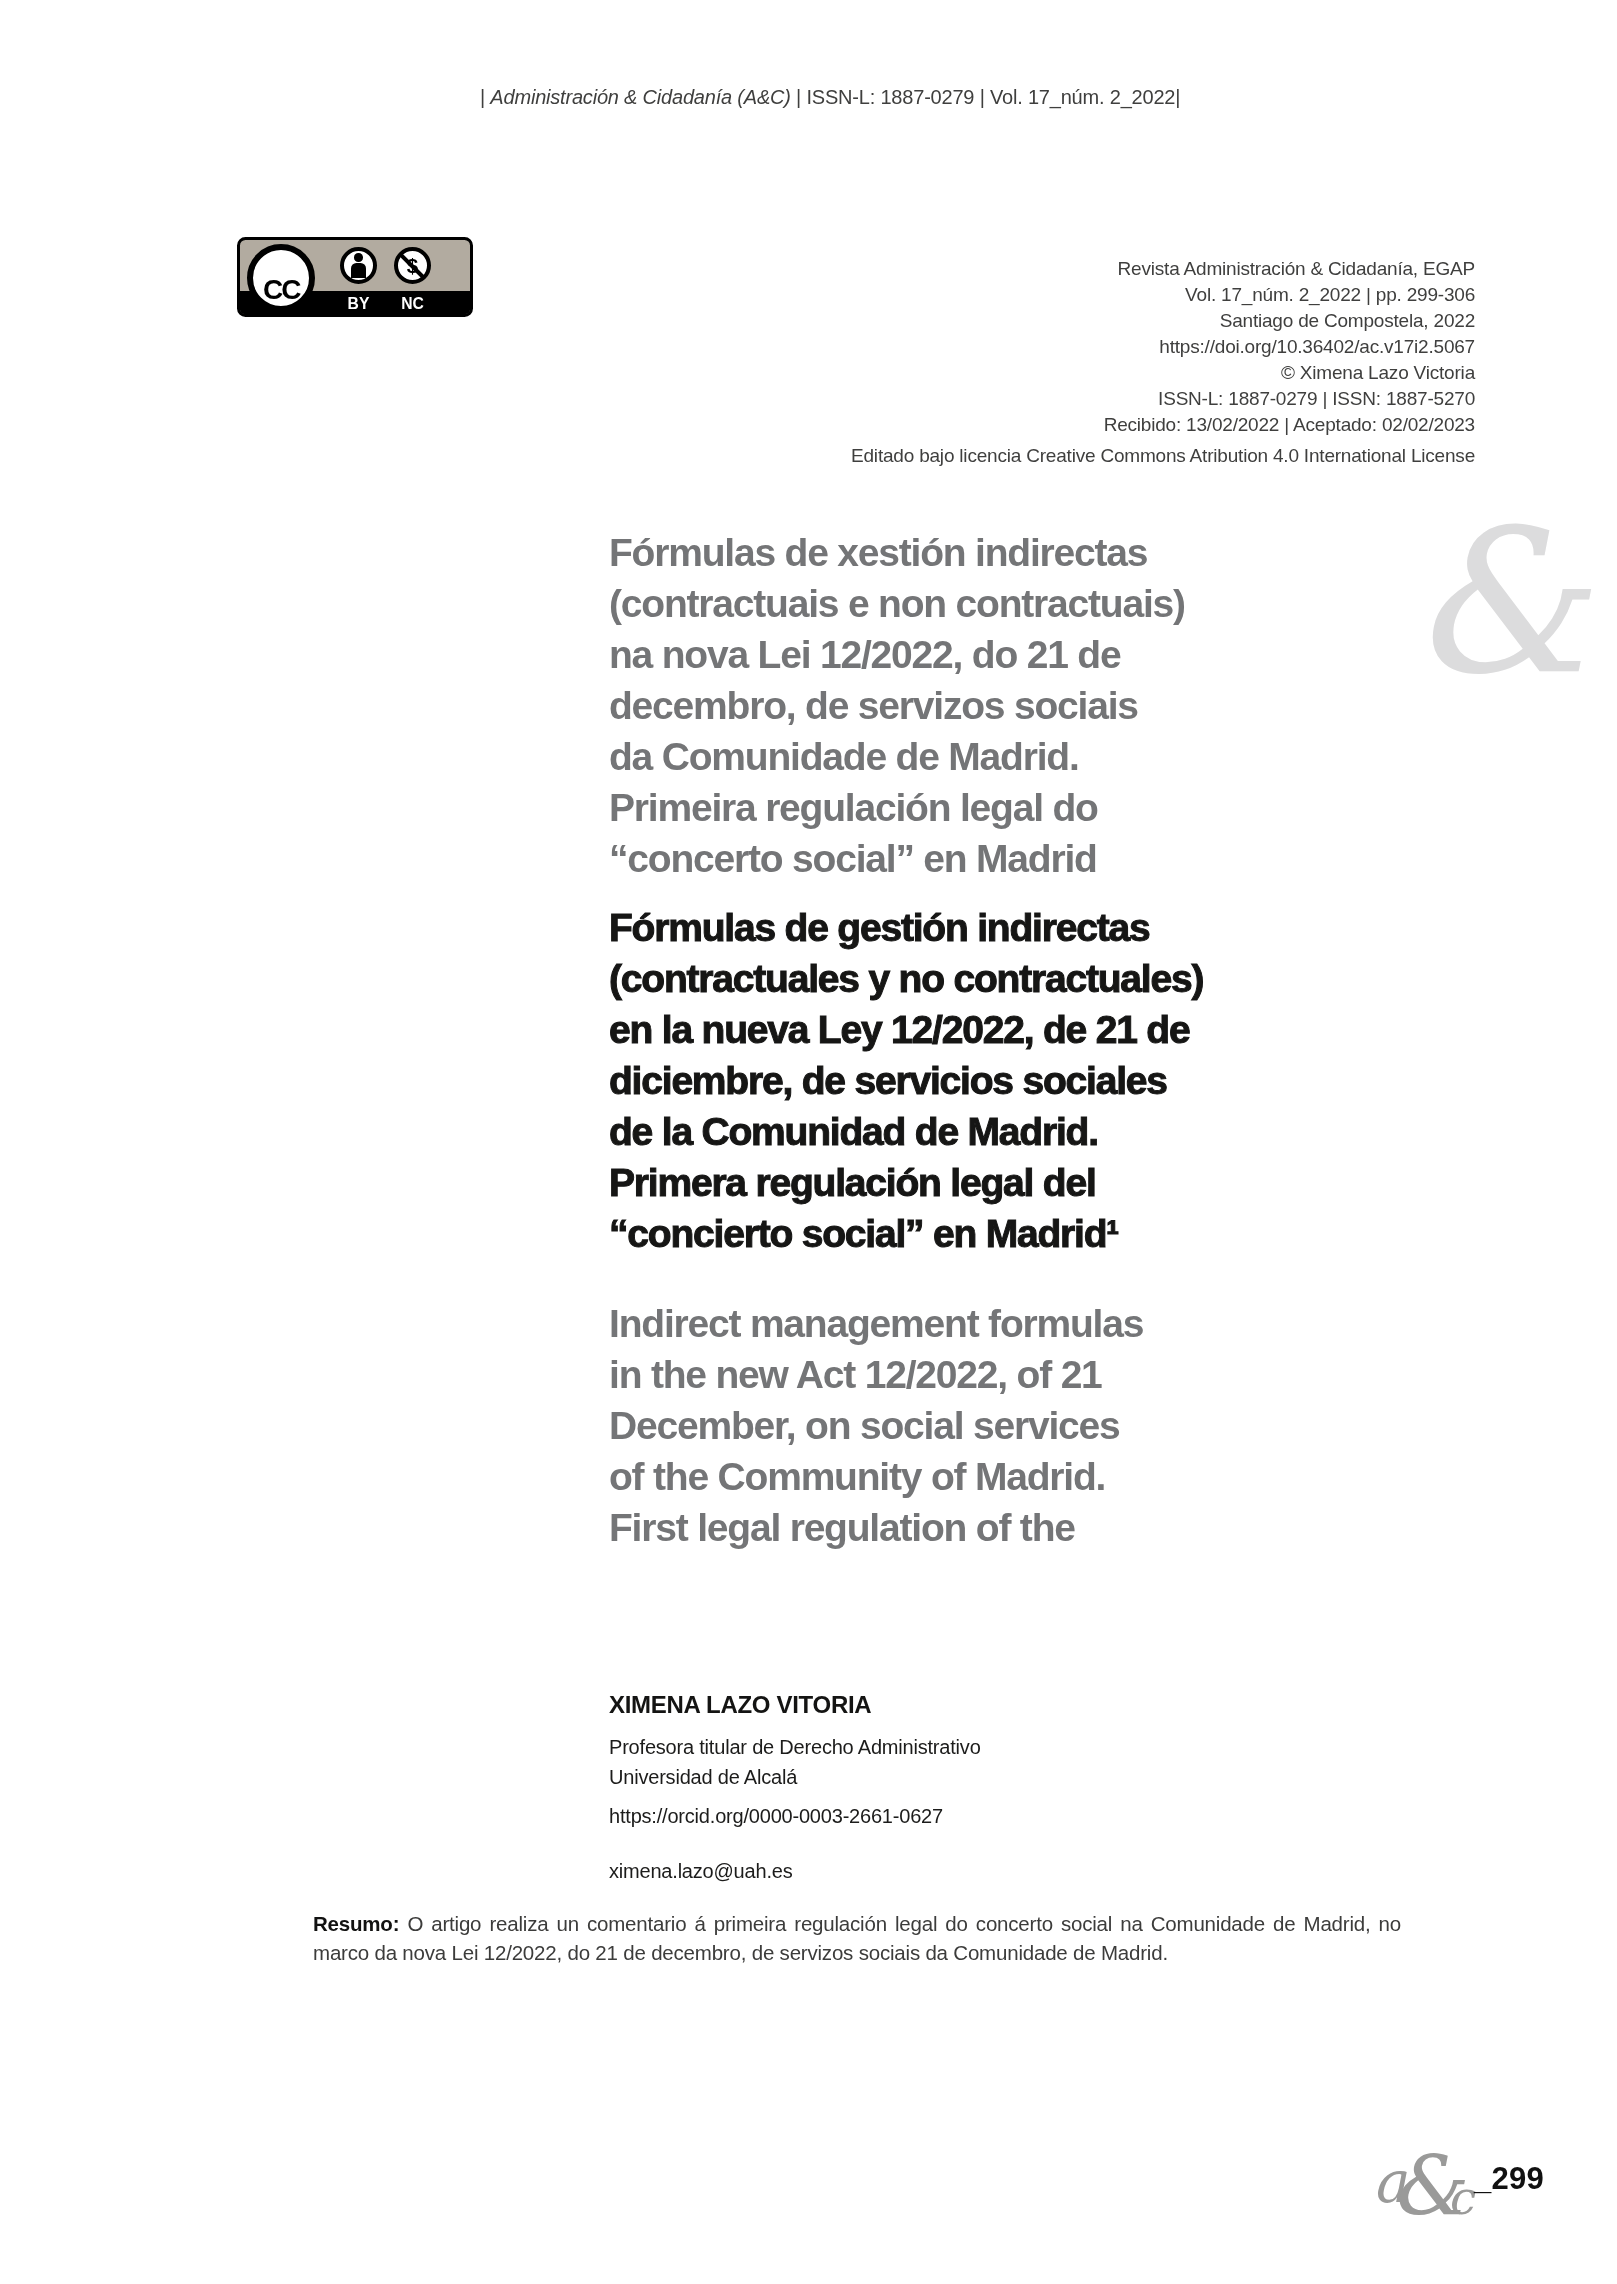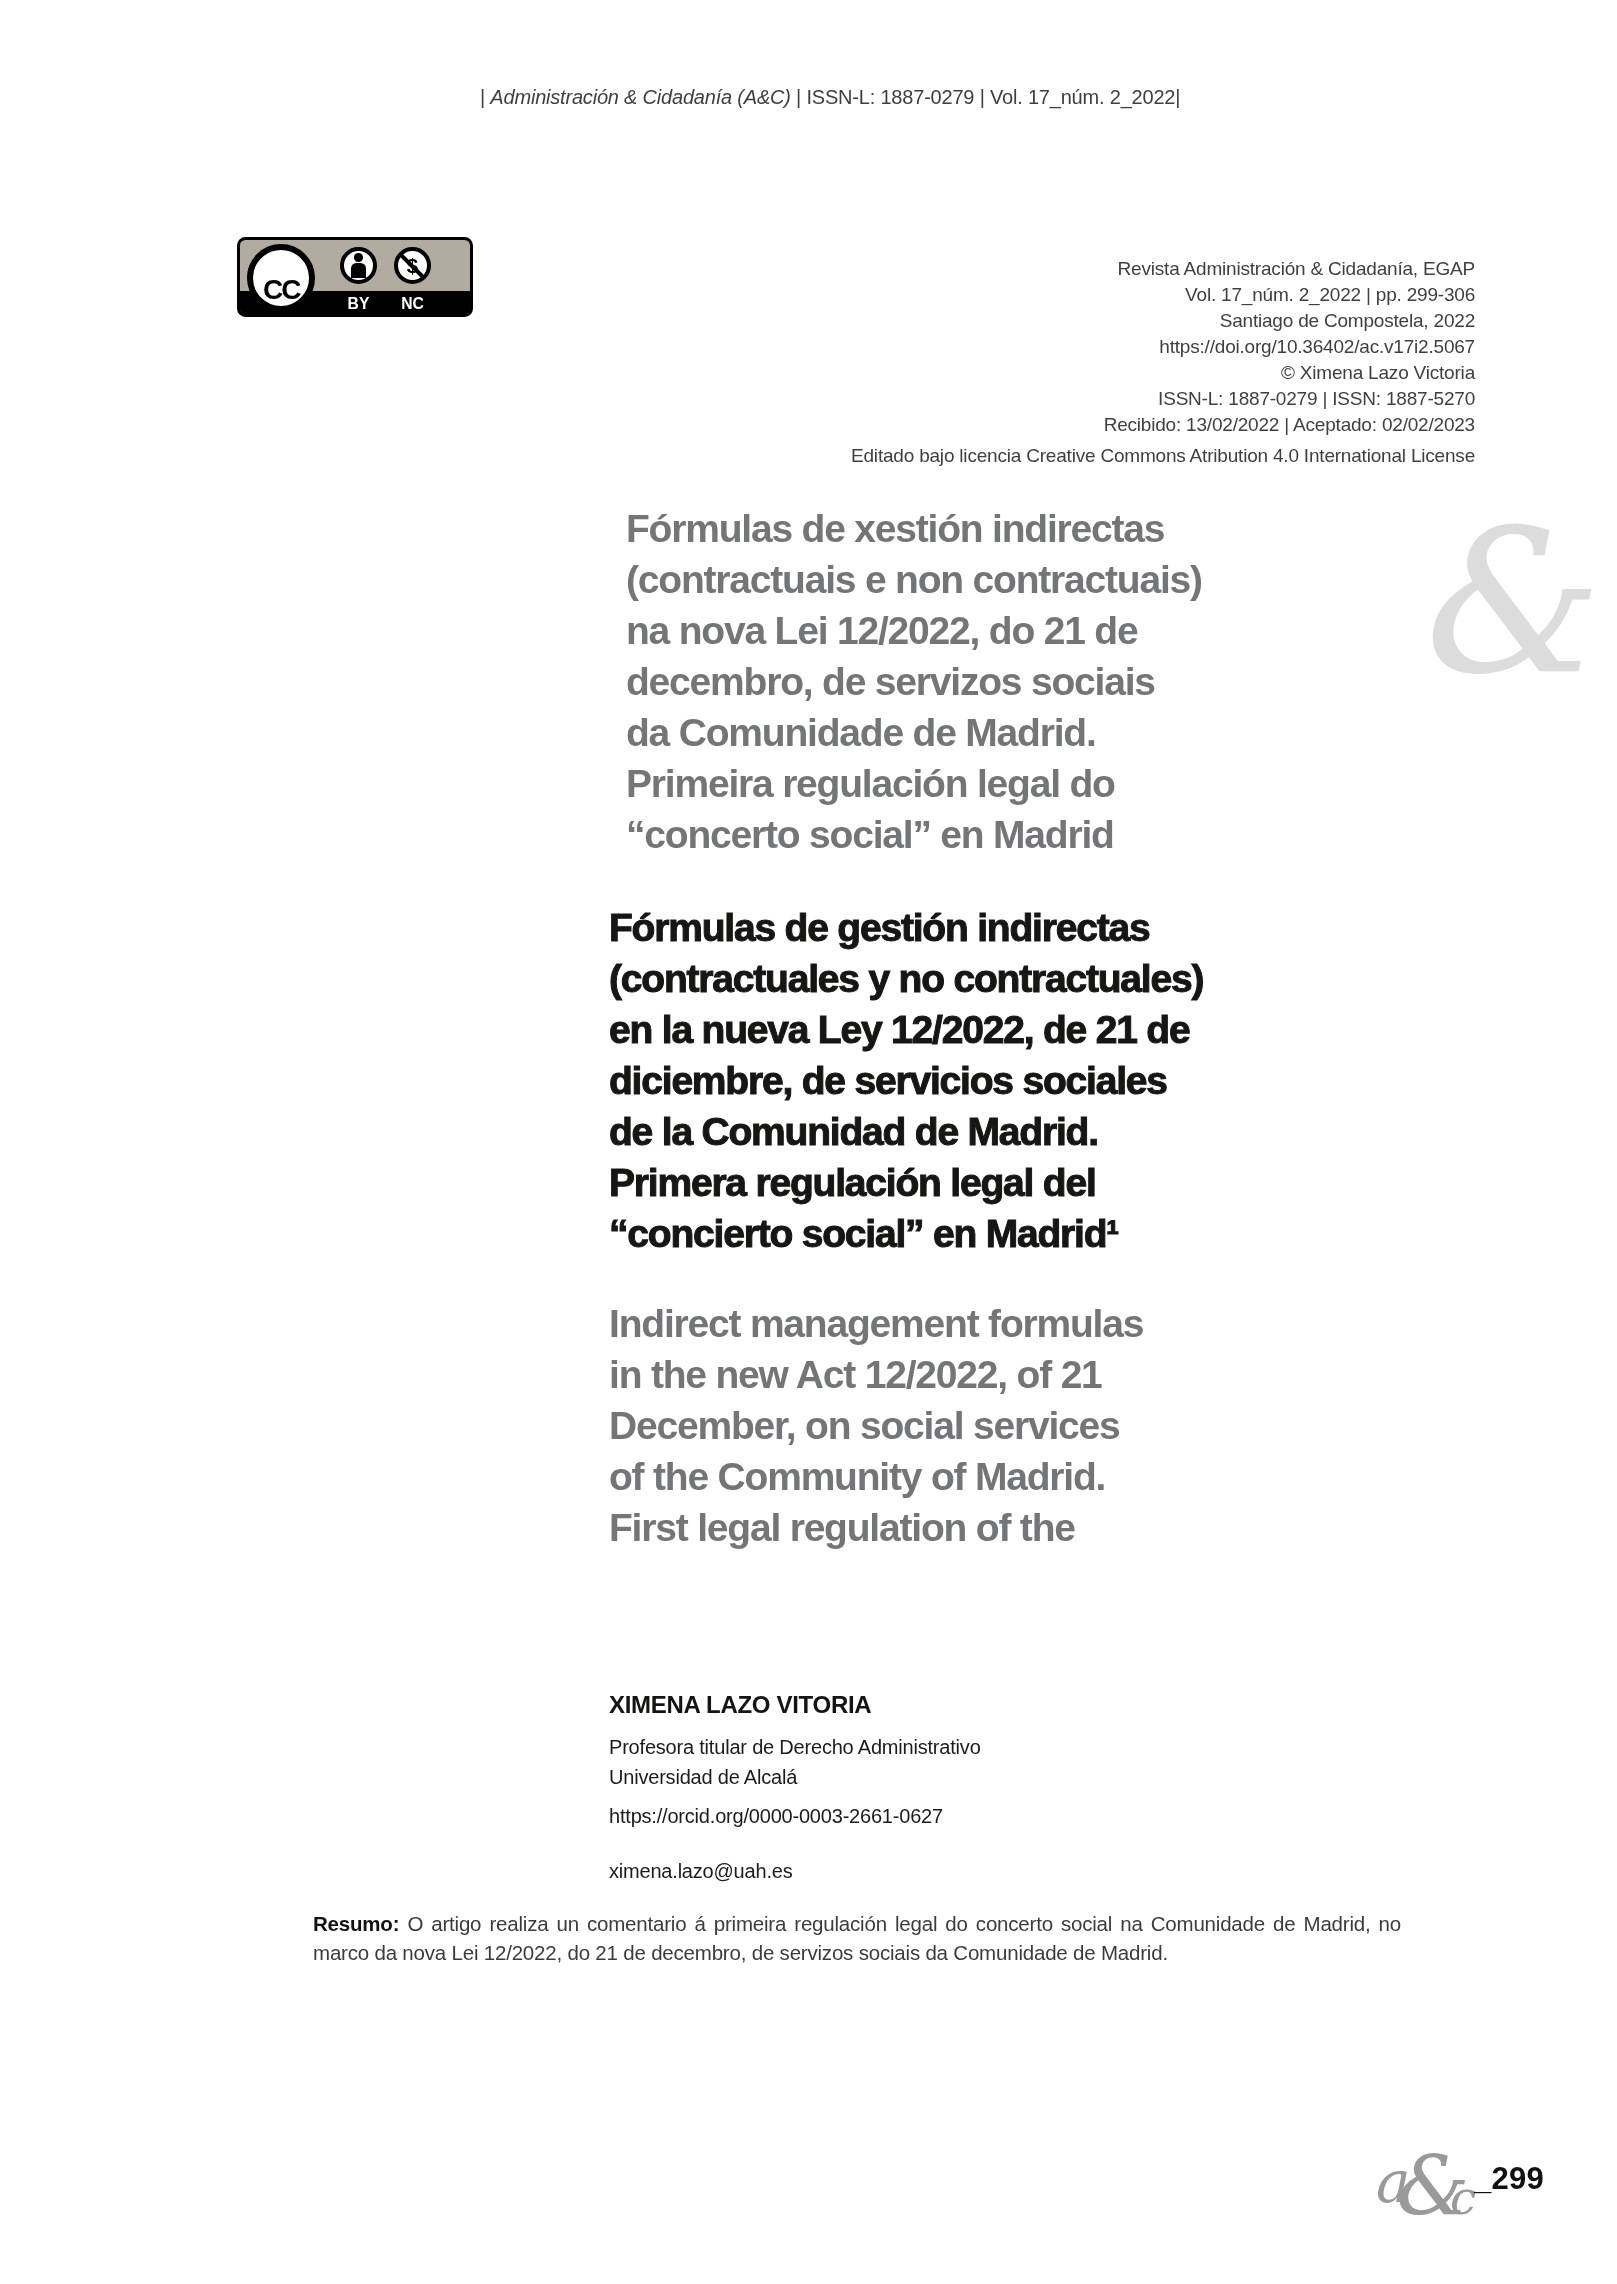--- a/index.html
+++ b/index.html
@@ -45,21 +45,21 @@
     position:absolute;right:143px;top:445px;text-align:right;
     font-size:19px;color:#3f3f3e;letter-spacing:-0.2px;white-space:nowrap;
   }
   
   .watermark{
     position:absolute;left:1425px;top:518px;font-family:"DejaVu Serif",serif;font-style:italic;
     font-size:199px;line-height:0.85;color:#dcdcdd;z-index:0;user-select:none;
   }
   
   .title{position:absolute;left:609px;font-size:39px;line-height:51px;letter-spacing:-1.2px;white-space:nowrap;z-index:1;}
-  .title-gl{top:503px;color:#747577;font-weight:700;margin-left:17px;}
+  .title-gl{top:527px;color:#747577;font-weight:700;}
   .title-es{top:902px;color:#161615;font-weight:700;-webkit-text-stroke:1px #161615;}
   .title-en{top:1298px;color:#747577;font-weight:700;}
   
   .author-name{position:absolute;left:609px;top:1691px;font-size:24px;font-weight:700;color:#141413;letter-spacing:-0.3px;}
   .author-affil{position:absolute;left:609px;top:1732px;font-size:20px;line-height:30px;color:#1c1c1b;letter-spacing:-0.2px;}
   .author-orcid{position:absolute;left:609px;top:1805px;font-size:20px;color:#1c1c1b;letter-spacing:-0.2px;text-decoration:none;text-align:right;}
   .author-email{position:absolute;left:609px;top:1860px;font-size:20px;color:#1c1c1b;letter-spacing:-0.2px;text-decoration:none;}
   
   .abstract{
     position:absolute;left:313px;top:1909px;width:1088px;text-align:justify;

